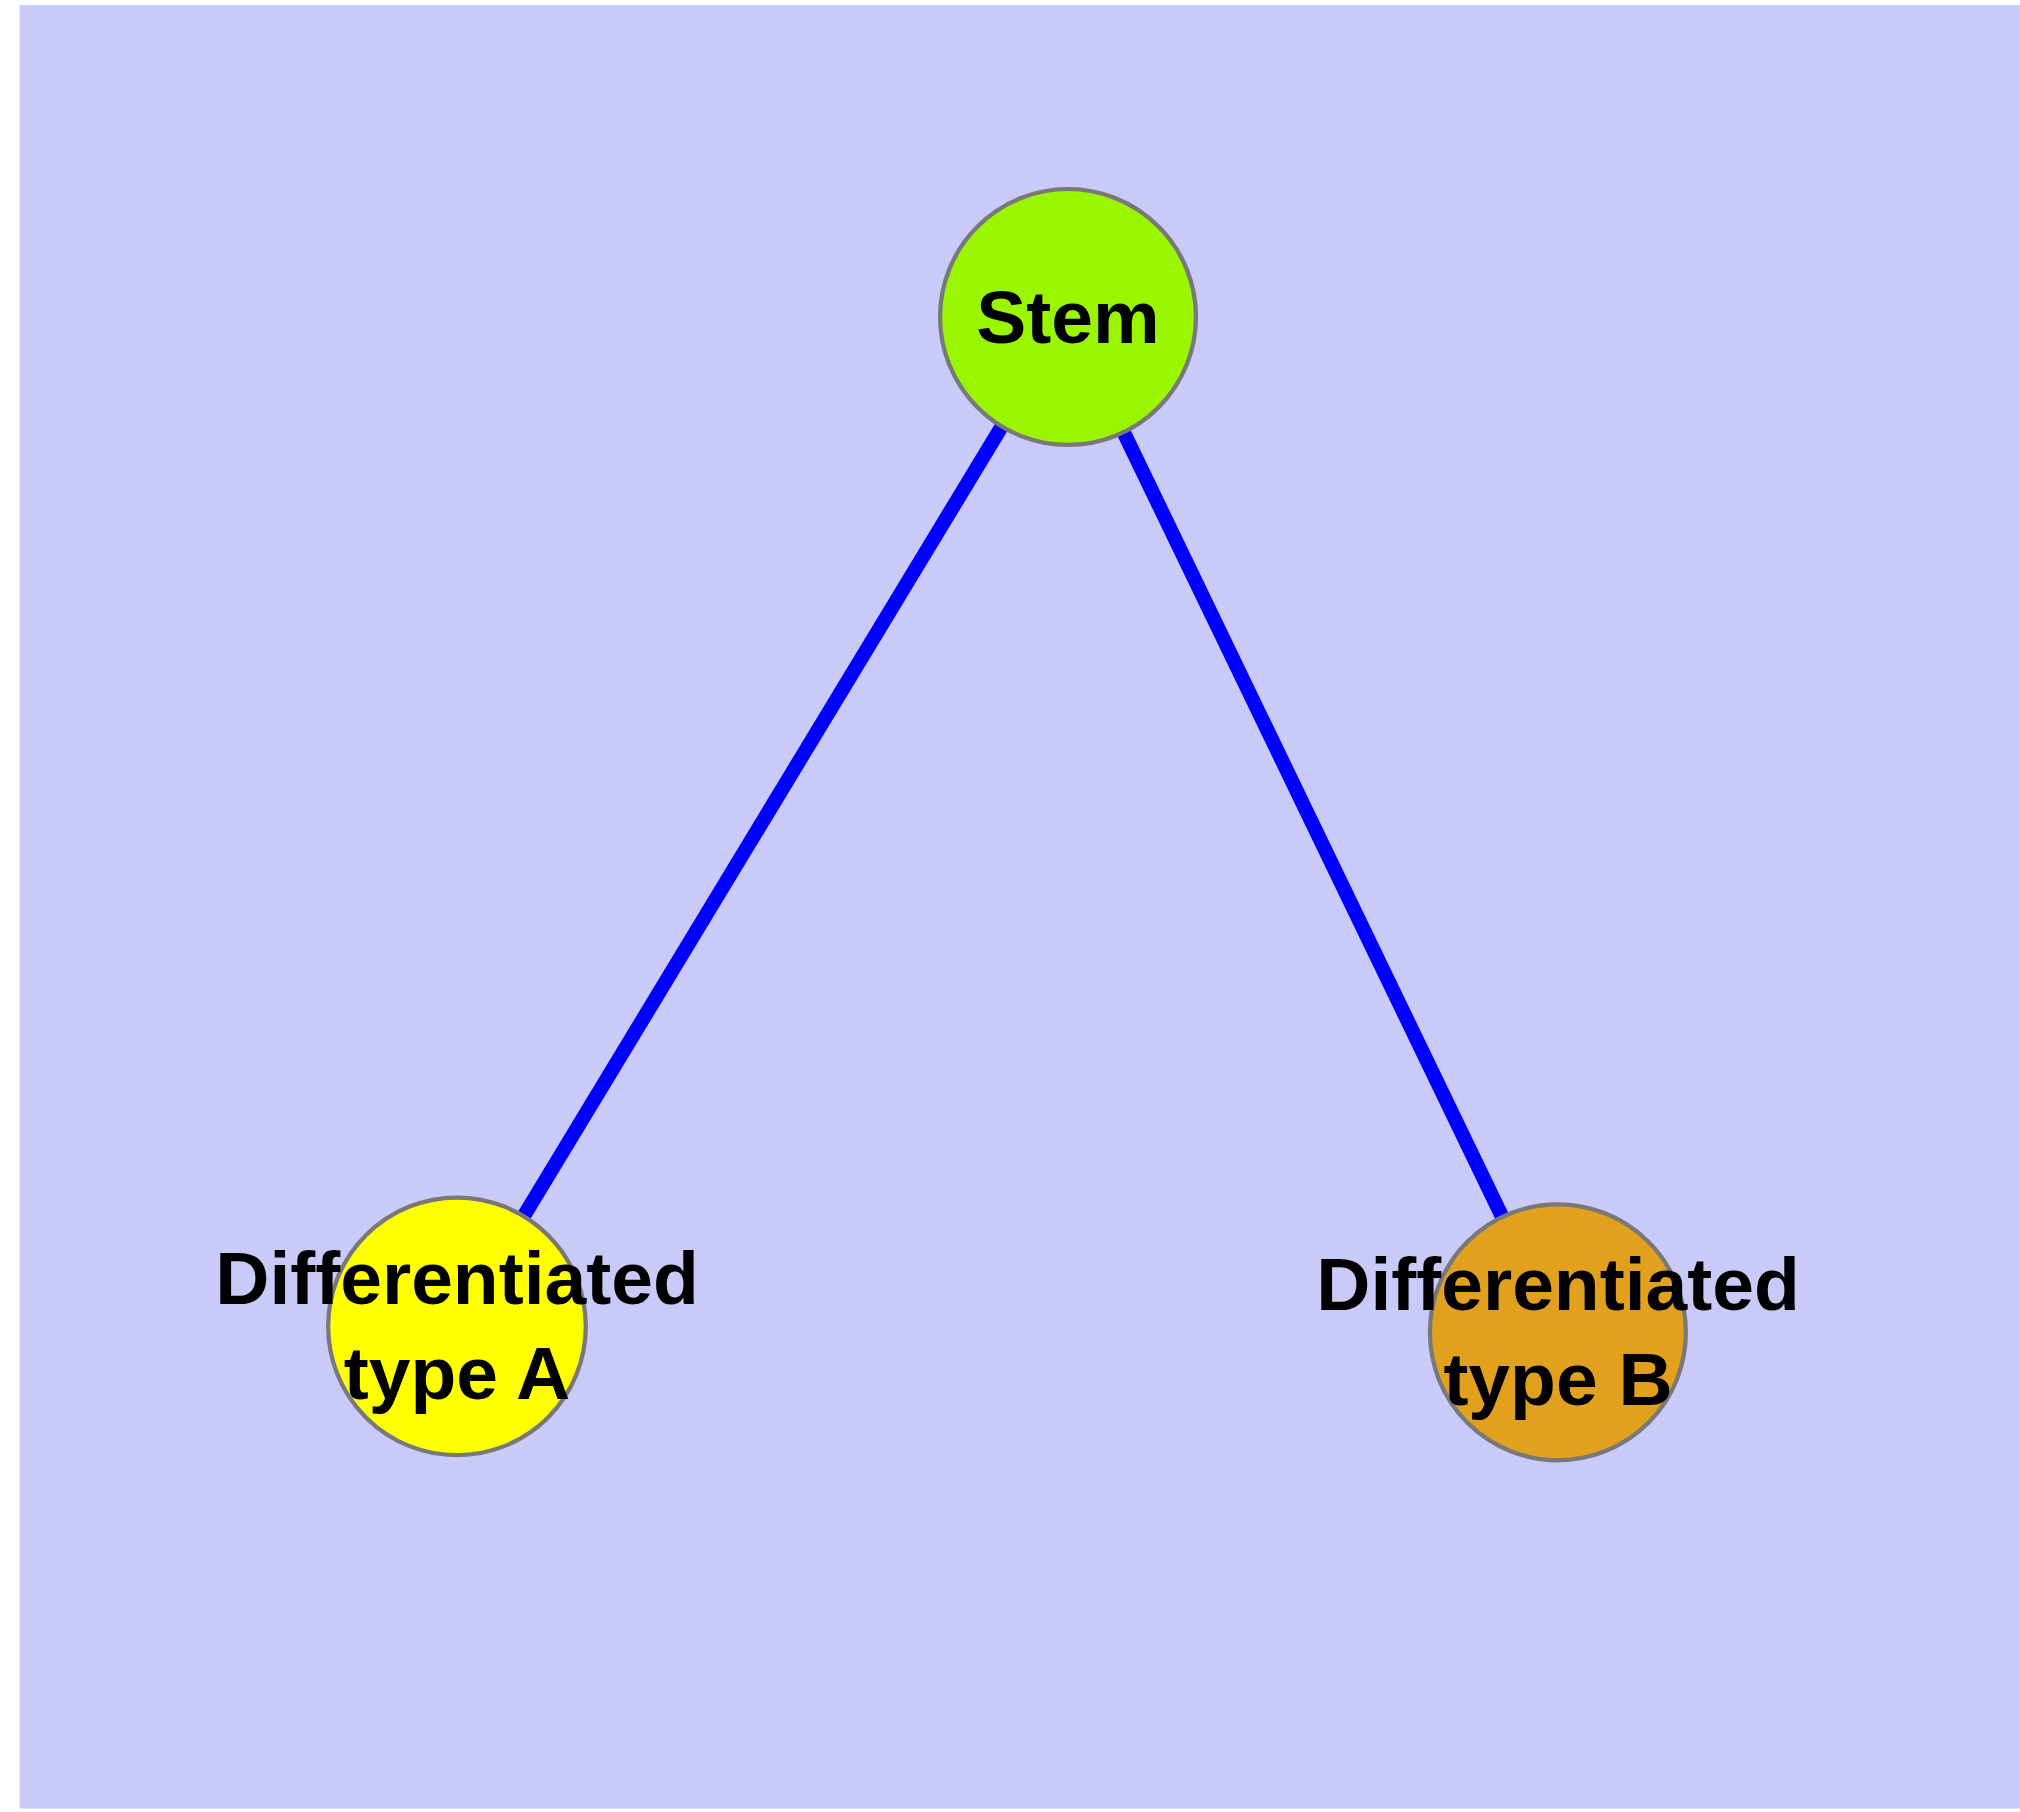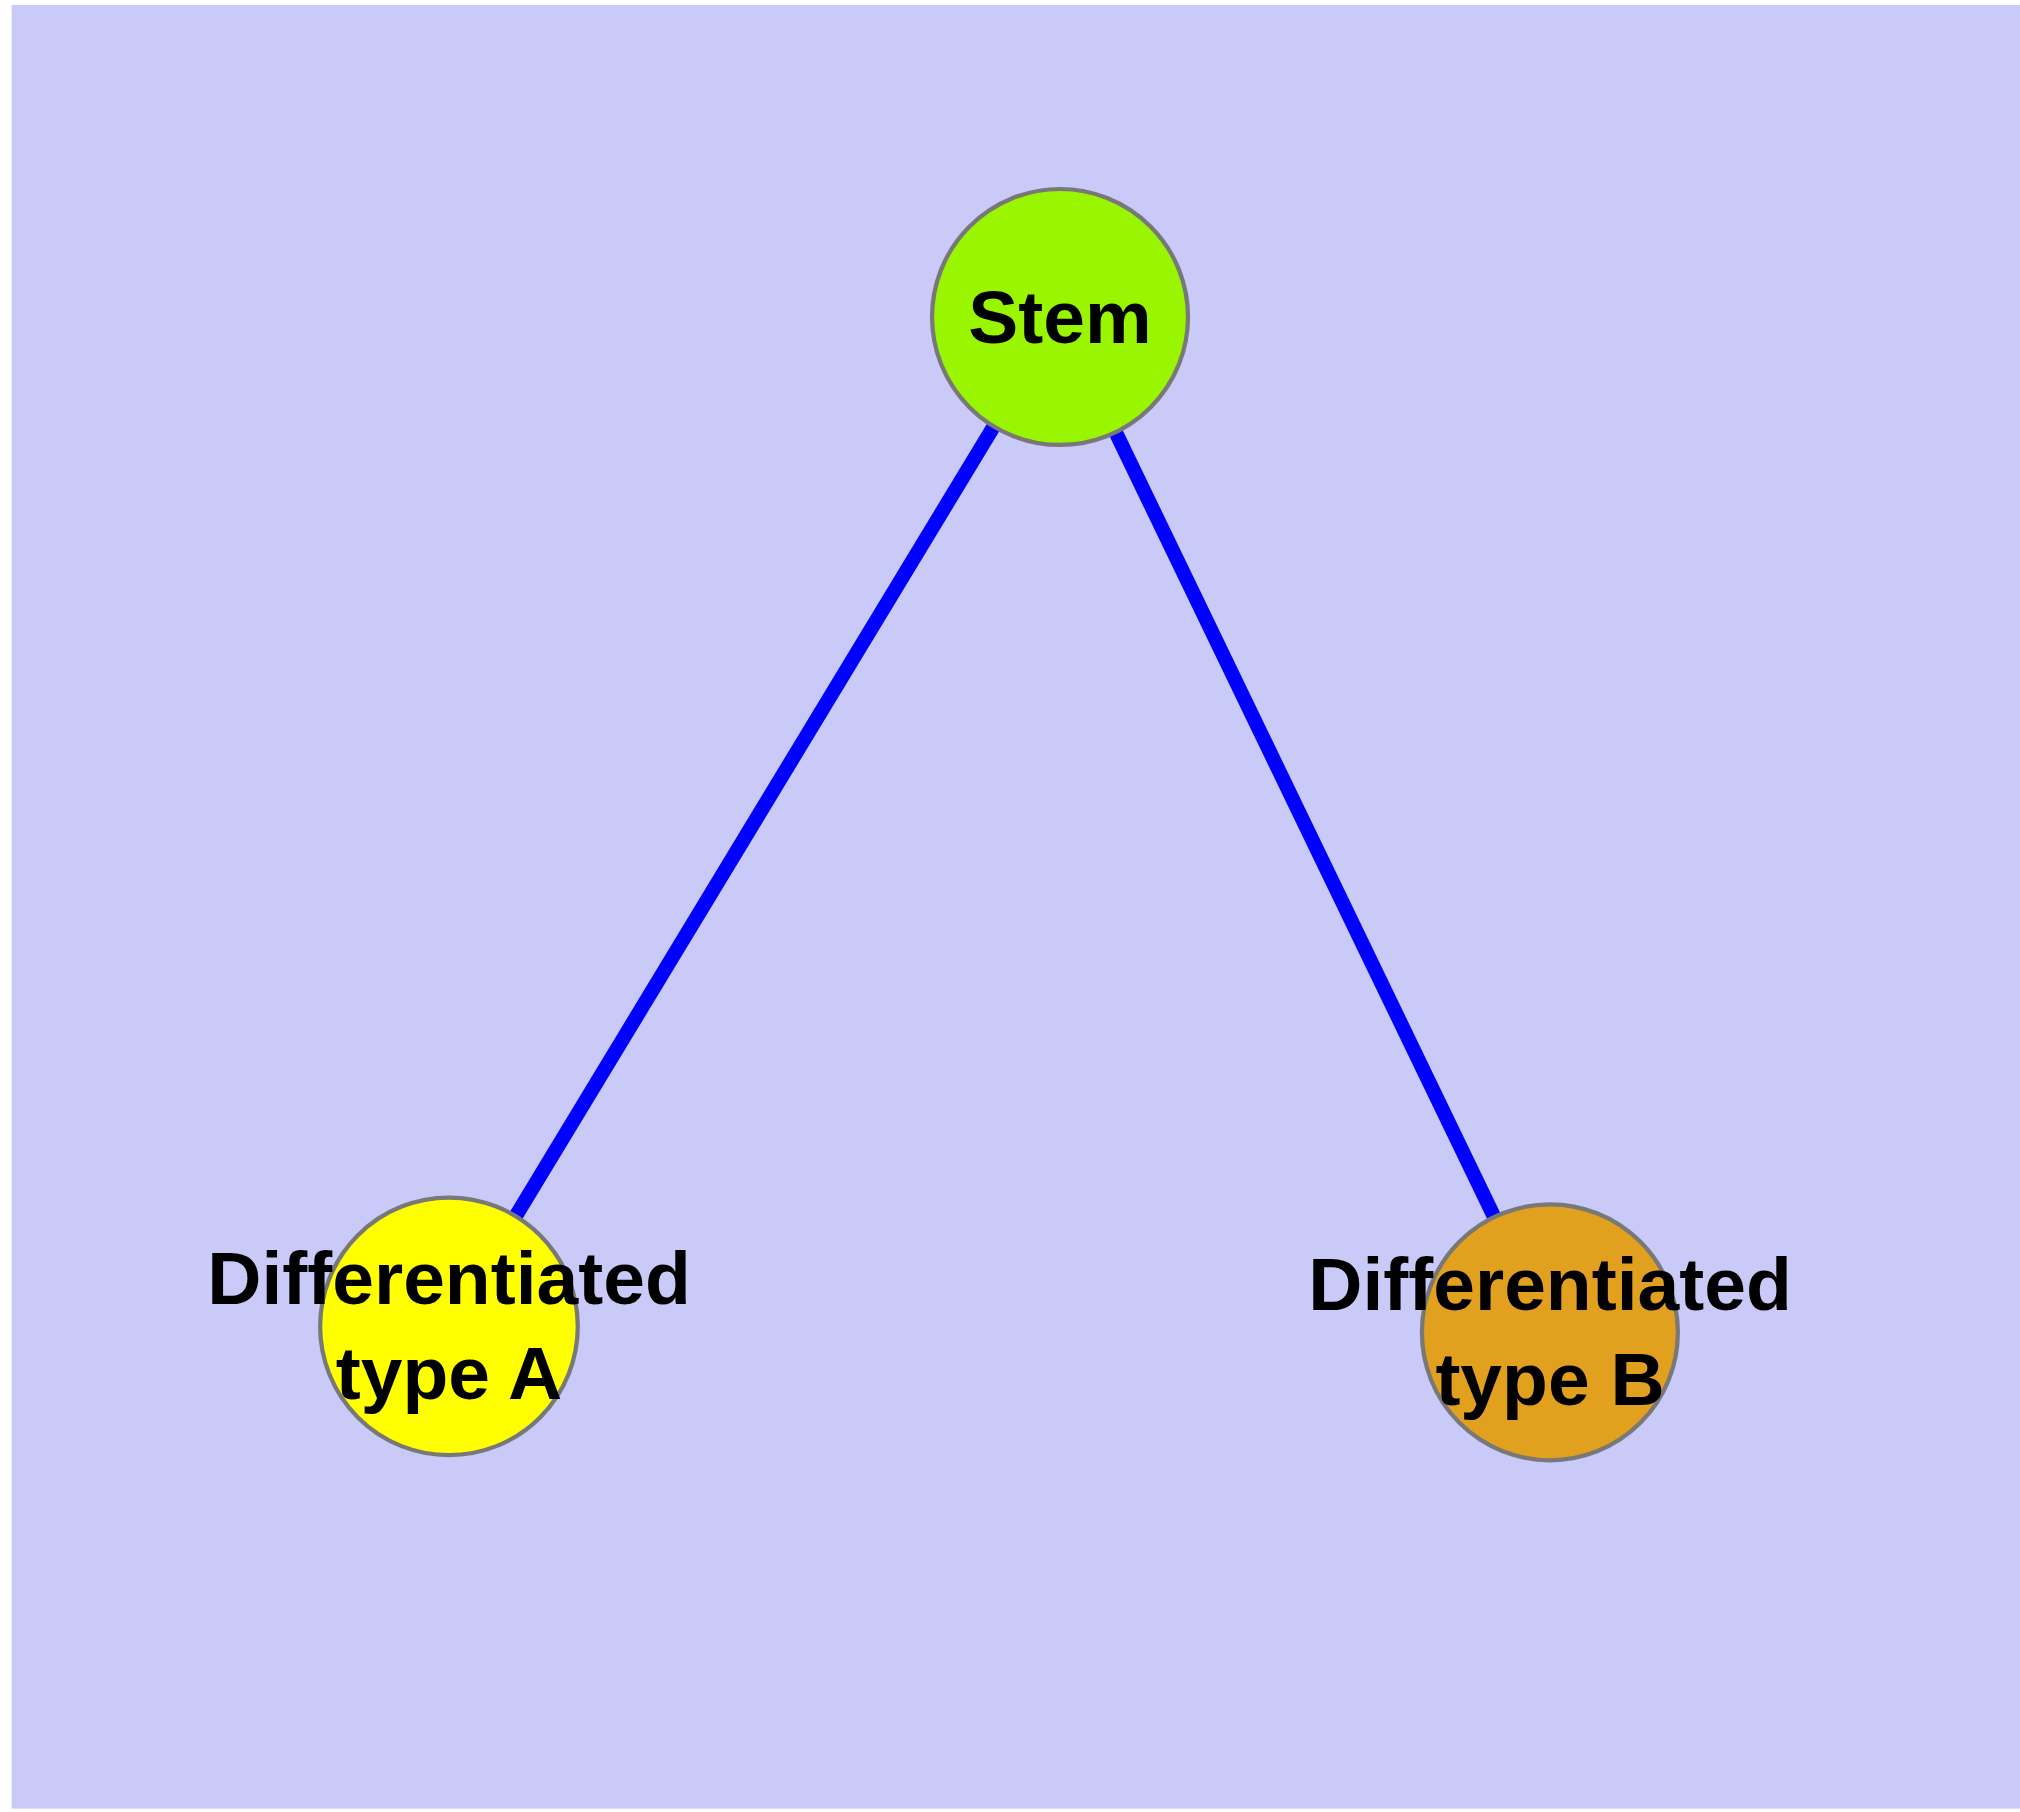--- a/index.html
+++ b/index.html
@@ -6,21 +6,21 @@
     margin: 0;
     padding: 0;
     width: 2021px;
     height: 1812px;
     background: #ffffff;
     overflow: hidden;
     font-family: "Liberation Sans", sans-serif;
   }
   .stage {
     position: absolute;
-    left: 8px; top: 0;
+    left: 16px; top: 0;
     width: 1701px;
     height: 1812px;
     text-decoration: underline;
   }
   #graph {
     position: absolute;
     left: 0; top: 0;
     width: 2021px;
     height: 1812px;
     display: block;

